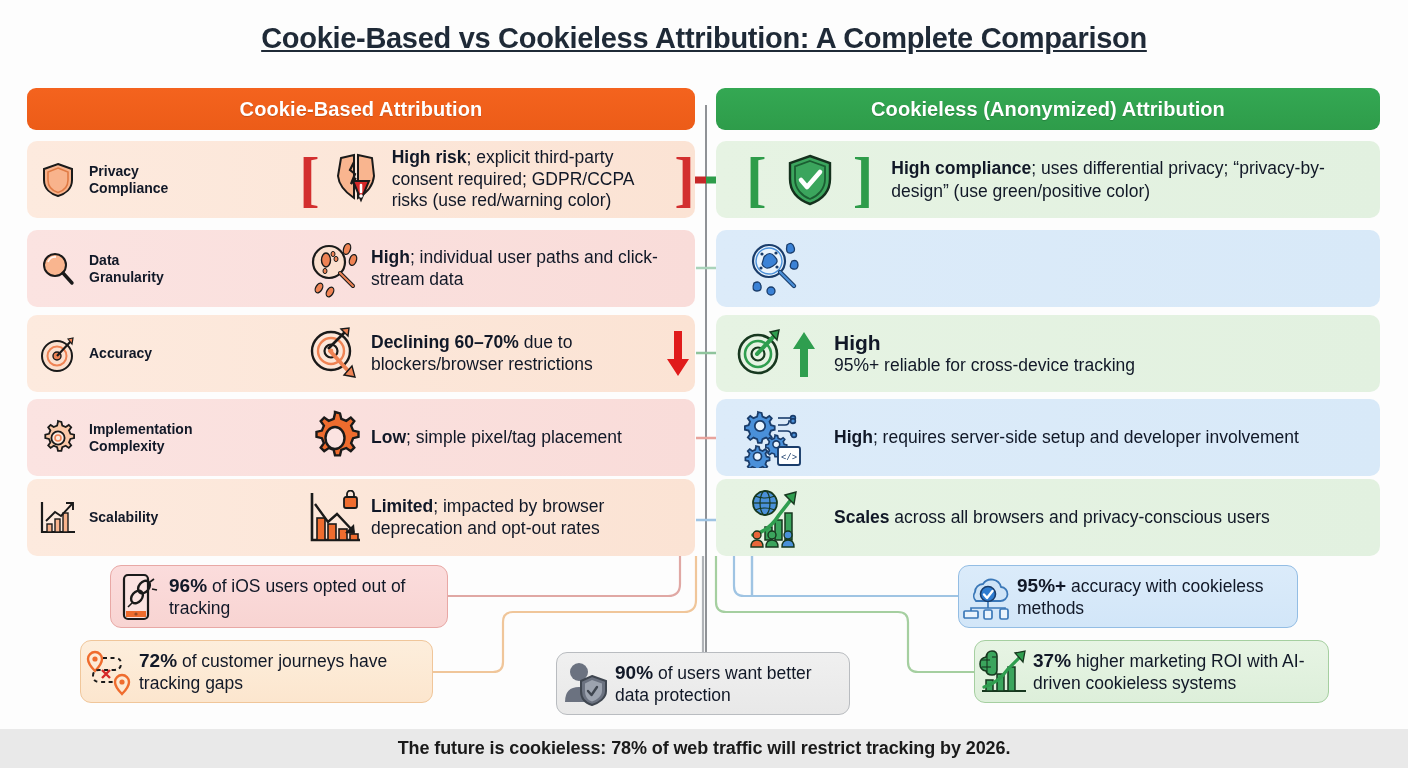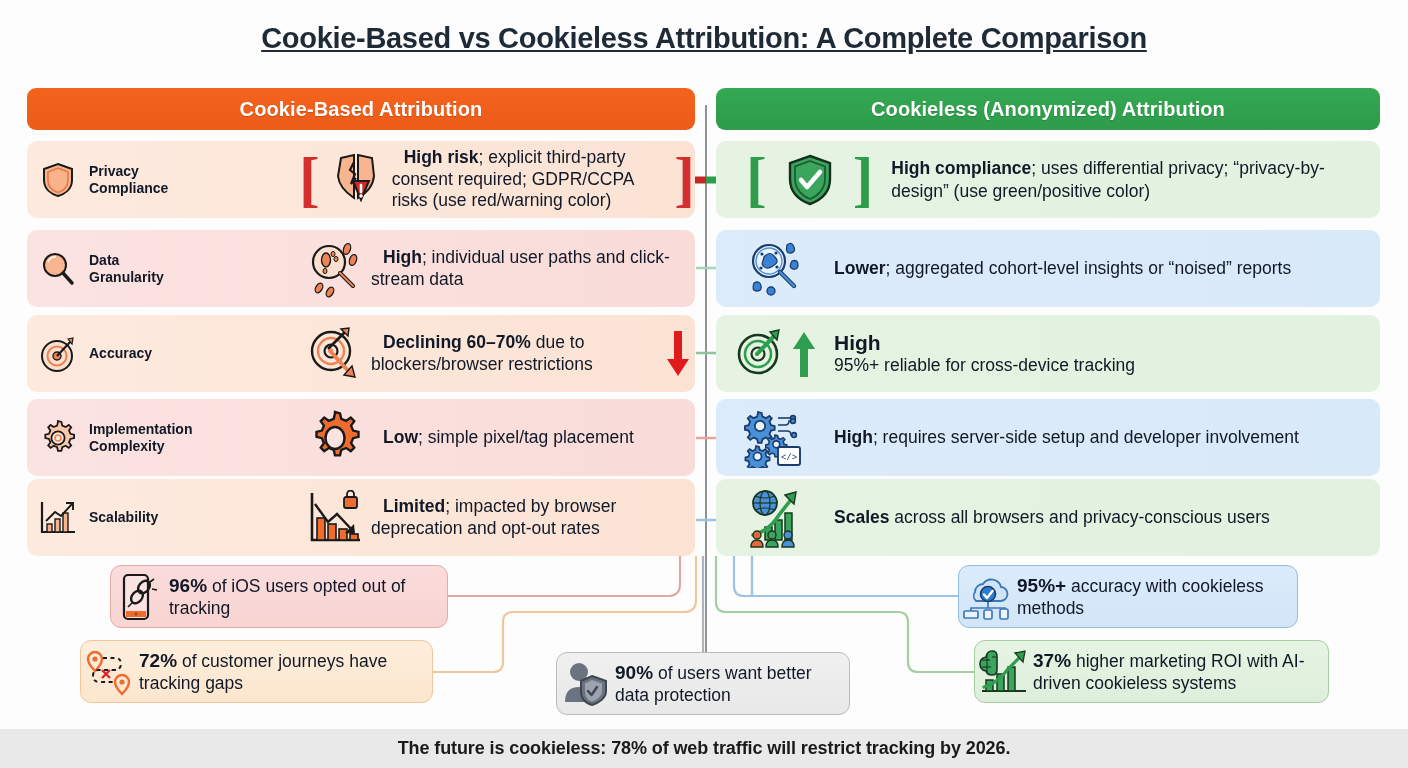--- a/index.html
+++ b/index.html
@@ -65,21 +65,21 @@
     line-height: 1.17;
   }
   .val-icon {
     width: 72px; flex: 0 0 72px;
     display: flex; align-items: center; justify-content: center;
   }
   .val-text {
     flex: 1; font-size: 17.5px; color: #111827; line-height: 1.25;
     padding-right: 8px;
   }
-  .val-text b { font-weight: bold; margin-left: 12px; }
+  .val-text b { font-weight: bold; }
   .bracket {
     flex: 0 0 16px; font-size: 62px; color: #d32f2f;
     font-weight: bold; line-height: 0.62;
     font-family: "Liberation Serif", serif;
   }
   .bracket.grn { color: #2e9c4a; }
   .trend { flex: 0 0 34px; display: flex; align-items: center; justify-content: center; }
 
   
   .r-icon {
@@ -235,21 +235,20 @@
         <circle cx="33" cy="28" r="1.6" fill="#1a3d6b"></circle>
           <circle cx="17" cy="29" r="1.6" fill="#1a3d6b"></circle>
         <path d="M36 33 L50 47" stroke="#1a3d6b" stroke-width="4.4" stroke-linecap="round"></path>
         <path d="M36 33 L50 47" stroke="#4a90d9" stroke-width="2.2" stroke-linecap="round"></path>
         <path d="M43 6 q5 -4 7 2 q2 5 -3 6 q-6 1 -4 -8 Z" fill="#3b82d6" stroke="#1a3d6b" stroke-width="1.3"></path>
         <path d="M48 22 q6 -2 6 4 q0 5 -5 4 q-5 -1 -1 -8 Z" fill="#3b82d6" stroke="#1a3d6b" stroke-width="1.3"></path>
         <path d="M10 44 q6 -3 7 3 q1 5 -4 5 q-6 0 -3 -8 Z" fill="#3b82d6" stroke="#1a3d6b" stroke-width="1.3"></path>
         <circle cx="27" cy="52" r="4" fill="#3b82d6" stroke="#1a3d6b" stroke-width="1.3"></circle>
       </svg>
     </div>
-    <div class="r-text"><b>Lower</b>; aggregated cohort-level insights or “noised” reports</div>
   </div>
 
   <div class="row row-left bg-peach" style="top:315px">
     <div class="lbl-icon">
       <svg width="38" height="38" viewBox="0 0 38 38">
           <circle cx="18" cy="21" r="15" fill="#fbe0cf" stroke="#1a1a1a" stroke-width="2"></circle>
           <circle cx="18" cy="21" r="9.5" fill="none" stroke="#ef8354" stroke-width="2"></circle>
           <circle cx="18" cy="21" r="4" fill="#ef8354" stroke="#1a1a1a" stroke-width="1.4"></circle>
           <path d="M18 21 L33 5" stroke="#1a1a1a" stroke-width="2.2"></path>
           <path d="M29 4 L34 3 L33 9 Z" fill="#ef8354" stroke="#1a1a1a" stroke-width="1.2"></path>

